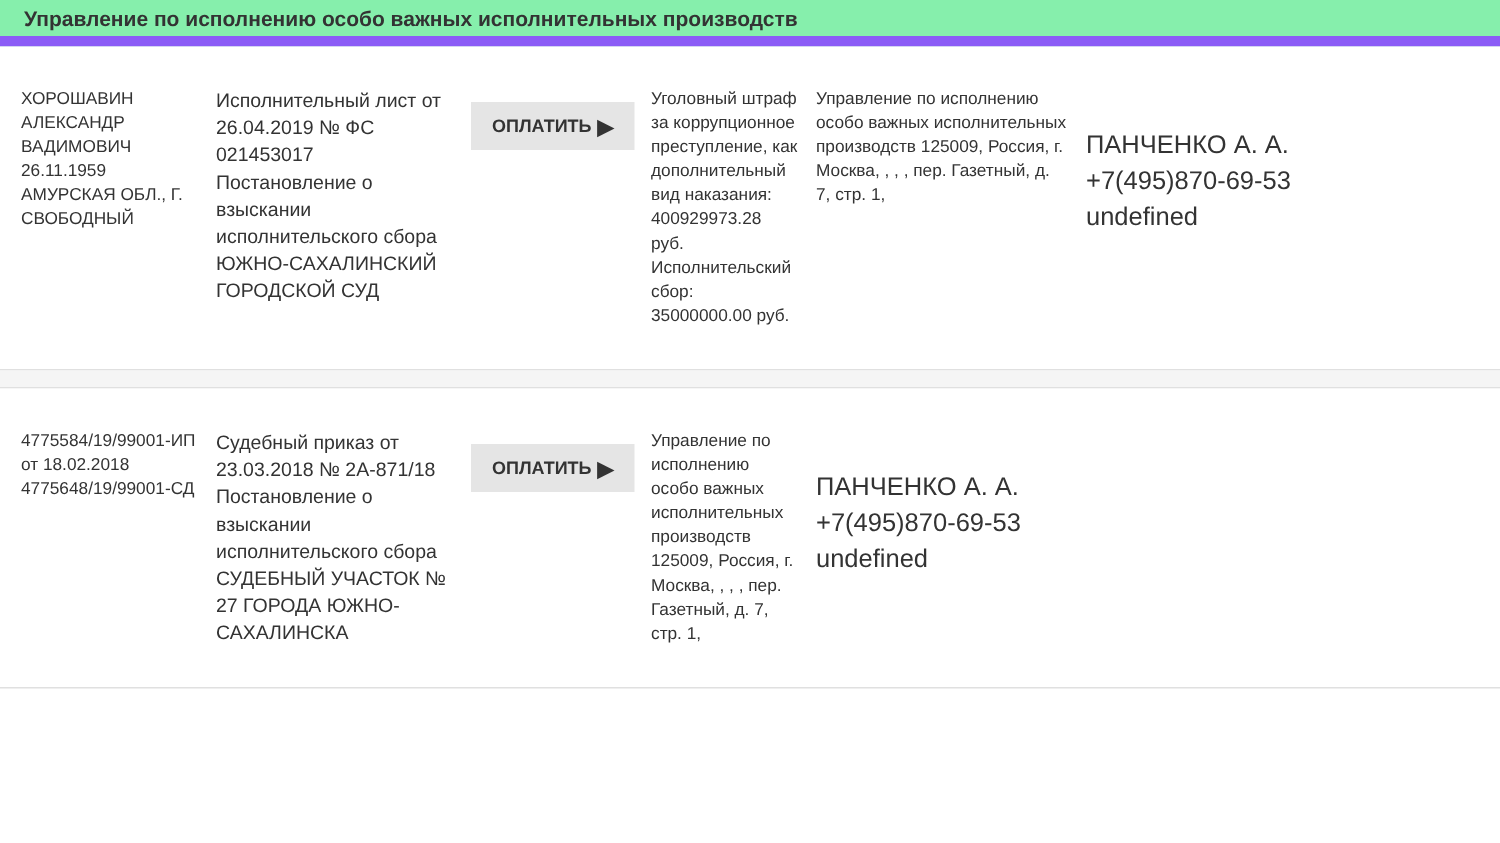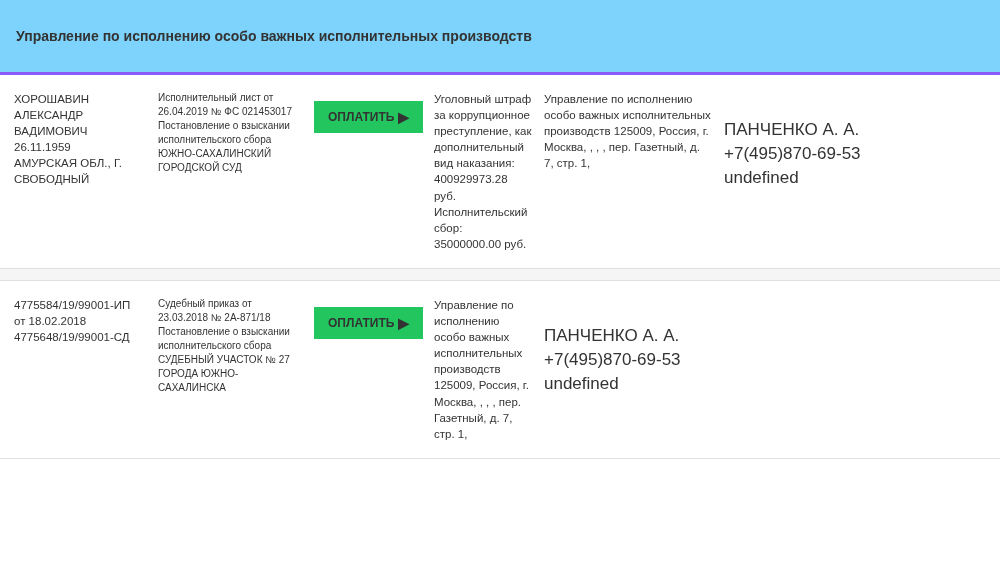--- a/index.html
+++ b/index.html
@@ -9,60 +9,59 @@
       background: #f0f0f0;
       color: #333;
     }
     .page-wrapper {
       max-width: 1000px;
       margin: 0 auto;
       background: #fff;
       min-height: 562px;
     }
     .header {
-      background: #7dd3fc;
-      padding: 28px 16px;
-      border-bottom: 3px solid #8b5cf6;
+      background: #86efac;
+      padding: 4px 16px;
+      border-bottom: 7px solid #8b5cf6;
     }
     .header-title {
       font-size: 14px;
       font-weight: bold;
       color: #333;
     }
     .table-wrapper {
       width: 100%;
     }
     .data-row {
       display: grid;
       grid-template-columns: 130px 170px 120px 110px 180px 160px 120px;
       border-bottom: 1px solid #e0e0e0;
-      padding: 12px 8px;
+      padding: 23px 8px;
       align-items: start;
       background: #fff;
     }
     .data-row:nth-child(even) {
       background: #fafafa;
     }
     .cell {
       padding: 4px 6px;
       line-height: 1.4;
       vertical-align: top;
     }
     .debtor-cell {
       font-size: 11.5px;
       font-weight: normal;
       color: #333;
     }
     .doc-cell {
-      font-size: 10px;
+      font-size: 13px;
       color: #333;
-      margin-left: 14px;
     }
     .pay-button {
-      background: #22c55e;
+      background: #e5e5e5;
       color: #333;
       border: none;
       padding: 8px 14px;
       font-size: 12px;
       font-weight: bold;
       cursor: pointer;
       display: flex;
       align-items: center;
       gap: 4px;
       white-space: nowrap;

